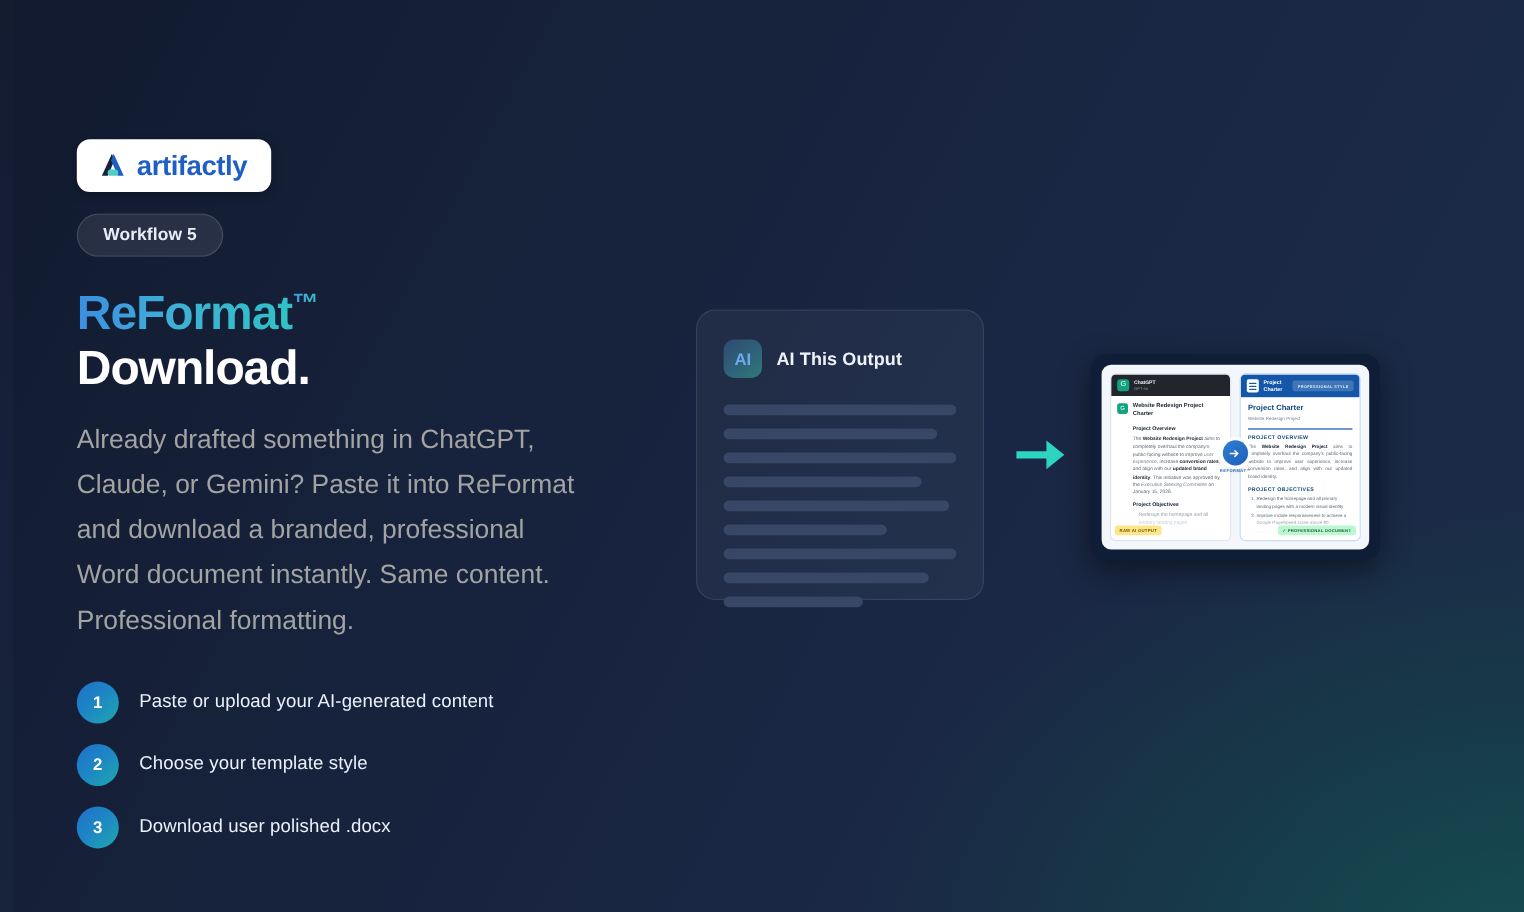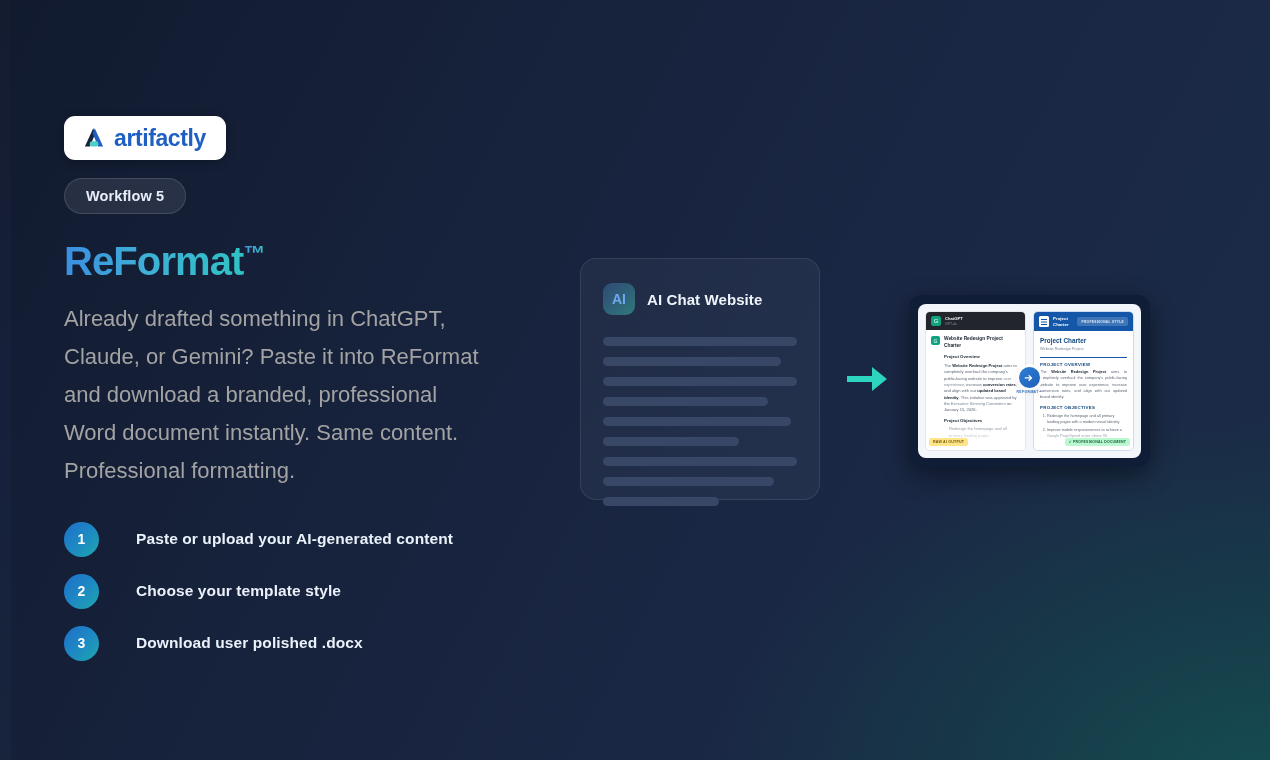--- a/index.html
+++ b/index.html
@@ -122,24 +122,23 @@
     background: linear-gradient(135deg, #1f6fc8 0%, #1d88c4 50%, #1fa8ad 100%);
     color: #ffffff;
     font-size: 14px;
     font-weight: bold;
     display: flex;
     align-items: center;
     justify-content: center;
   }
   .step-label {
     font-size: 15.5px;
-    font-weight: bold;
+    font-weight: normal;
     color: #eaf1fa;
     letter-spacing: 0.1px;
-    margin-left: 20px;
   }
 
   
   .right-col {
     position: absolute;
     left: 580px;
     top: 258px;
     width: 580px;
     height: 250px;
   }
@@ -375,20 +374,21 @@
     </div>
 
     
     <div>
       <span class="workflow-badge">Workflow 5</span>
     </div>
 
     
     <div class="headline">
       <div class="headline-line"><span class="headline-brand">ReFormat</span><span class="headline-brand tm">™</span></div>
+      <div class="headline-line">Download.</div>
     </div>
 
     
     <p class="subcopy">Already drafted something in ChatGPT, Claude, or Gemini? Paste it into ReFormat and download a branded, professional Word document instantly. Same content. Professional formatting.</p>
 
     
     <div class="steps">
       <div class="step-row">
         <div class="step-num">1</div>
         <div class="step-label">Paste or upload your AI-generated content</div>
@@ -402,21 +402,21 @@
         <div class="step-label">Download user polished .docx</div>
       </div>
     </div>
   </div>
 
   <div class="right-col">
 
     <div class="ai-card">
       <div class="ai-head">
         <div class="ai-chip">AI</div>
-        <div class="ai-title">AI Chat Website</div>
+        <div class="ai-title">AI This Output</div>
       </div>
       <div class="skel-list">
         <div class="skel" style="width:100%"></div>
         <div class="skel" style="width:92%"></div>
         <div class="skel" style="width:100%"></div>
         <div class="skel" style="width:85%"></div>
         <div class="skel" style="width:97%"></div>
         <div class="skel" style="width:70%"></div>
         <div class="skel" style="width:100%"></div>
         <div class="skel" style="width:88%"></div>

